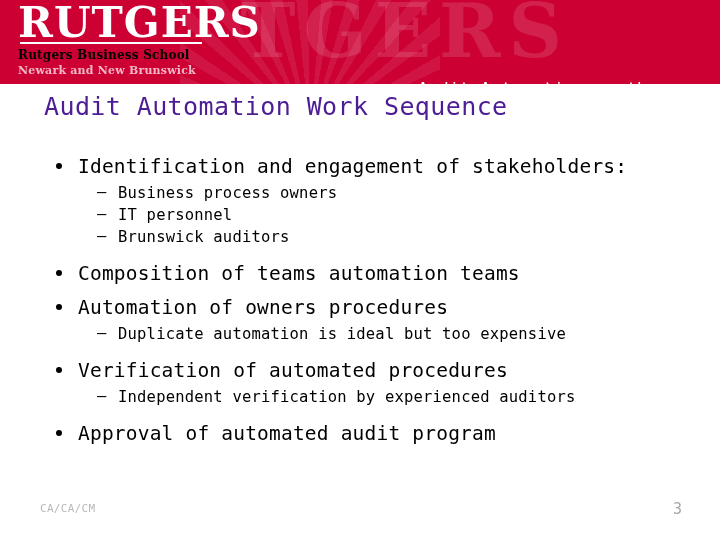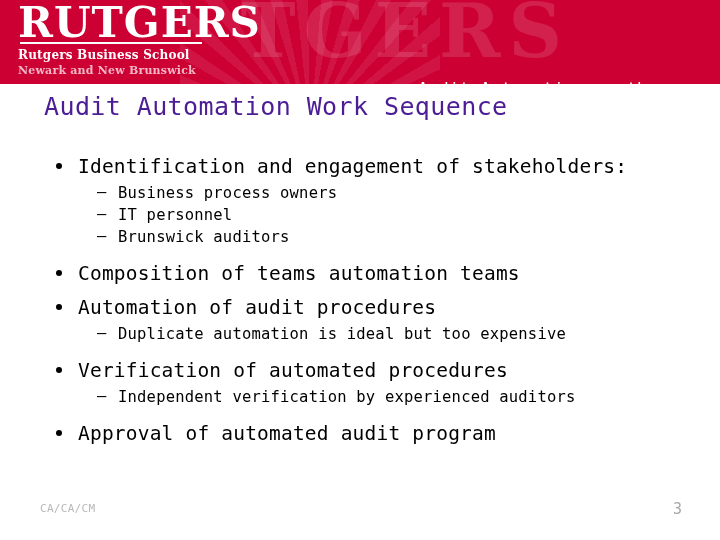--- a/index.html
+++ b/index.html
@@ -75,21 +75,21 @@
     width: 182px;
     height: 2px;
     background: #ffffff;
     margin: 2px 0 4px 2px;
   }
   .logo-sub1 {
     font-family: "DejaVu Serif", serif;
     font-size: 12px;
     font-weight: bold;
     letter-spacing: 0.2px;
-    color: #ffffff;
+    color: #000000;
     line-height: 15px;
   }
   .logo-sub2 {
     font-family: "DejaVu Serif", serif;
     font-size: 11px;
     font-weight: bold;
     letter-spacing: 0.2px;
     color: #f2b8c6;
     line-height: 15px;
   }
@@ -240,21 +240,21 @@
 
       <li class="b1">
         <span class="bullet"></span>
         <span>Composition of teams automation teams</span>
       </li>
 
       <div class="gap-sm"></div>
 
       <li class="b1">
         <span class="bullet"></span>
-        <span>Automation of audit procedures</span>
+        <span>Automation of owners procedures</span>
         <ul class="lv2">
           <li class="b2">
             <span class="dash">–</span>
             <span>Duplicate automation is ideal but too expensive</span>
           </li>
         </ul>
       </li>
 
       <div class="gap-md"></div>
 

